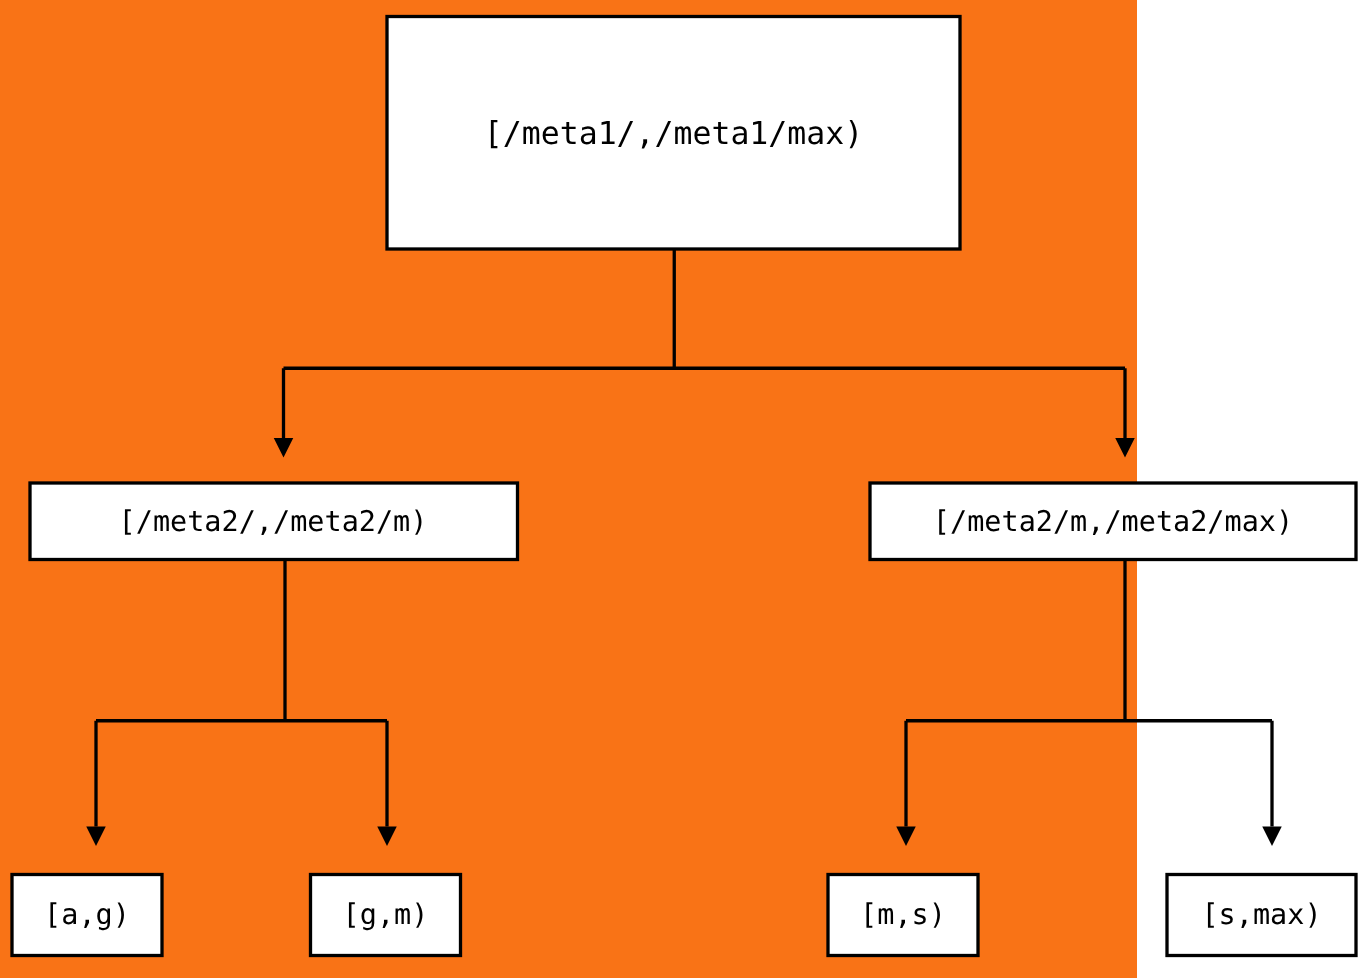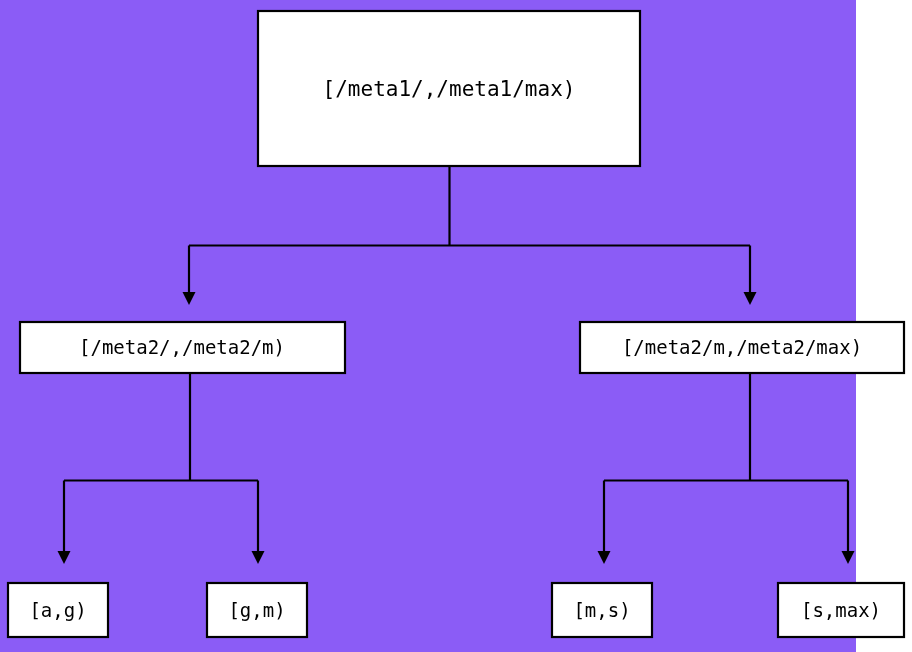--- a/index.html
+++ b/index.html
@@ -8,23 +8,23 @@
     background: #ffffff;
   }
   body {
     width: 912px;
     height: 652px;
     font-family: "DejaVu Sans Mono", "Liberation Mono", monospace;
     overflow: hidden;
   }
   #diagram-root {
     position: relative;
-    width: 856px;
+    width: 758px;
     height: 652px;
-    background: #8b5cf6;
+    background: #f97316;
   }
   svg.tree-canvas {
     position: absolute;
     top: 0;
     left: 0;
     width: 912px;
     height: 652px;
     display: block;
   }
   .node-box {

